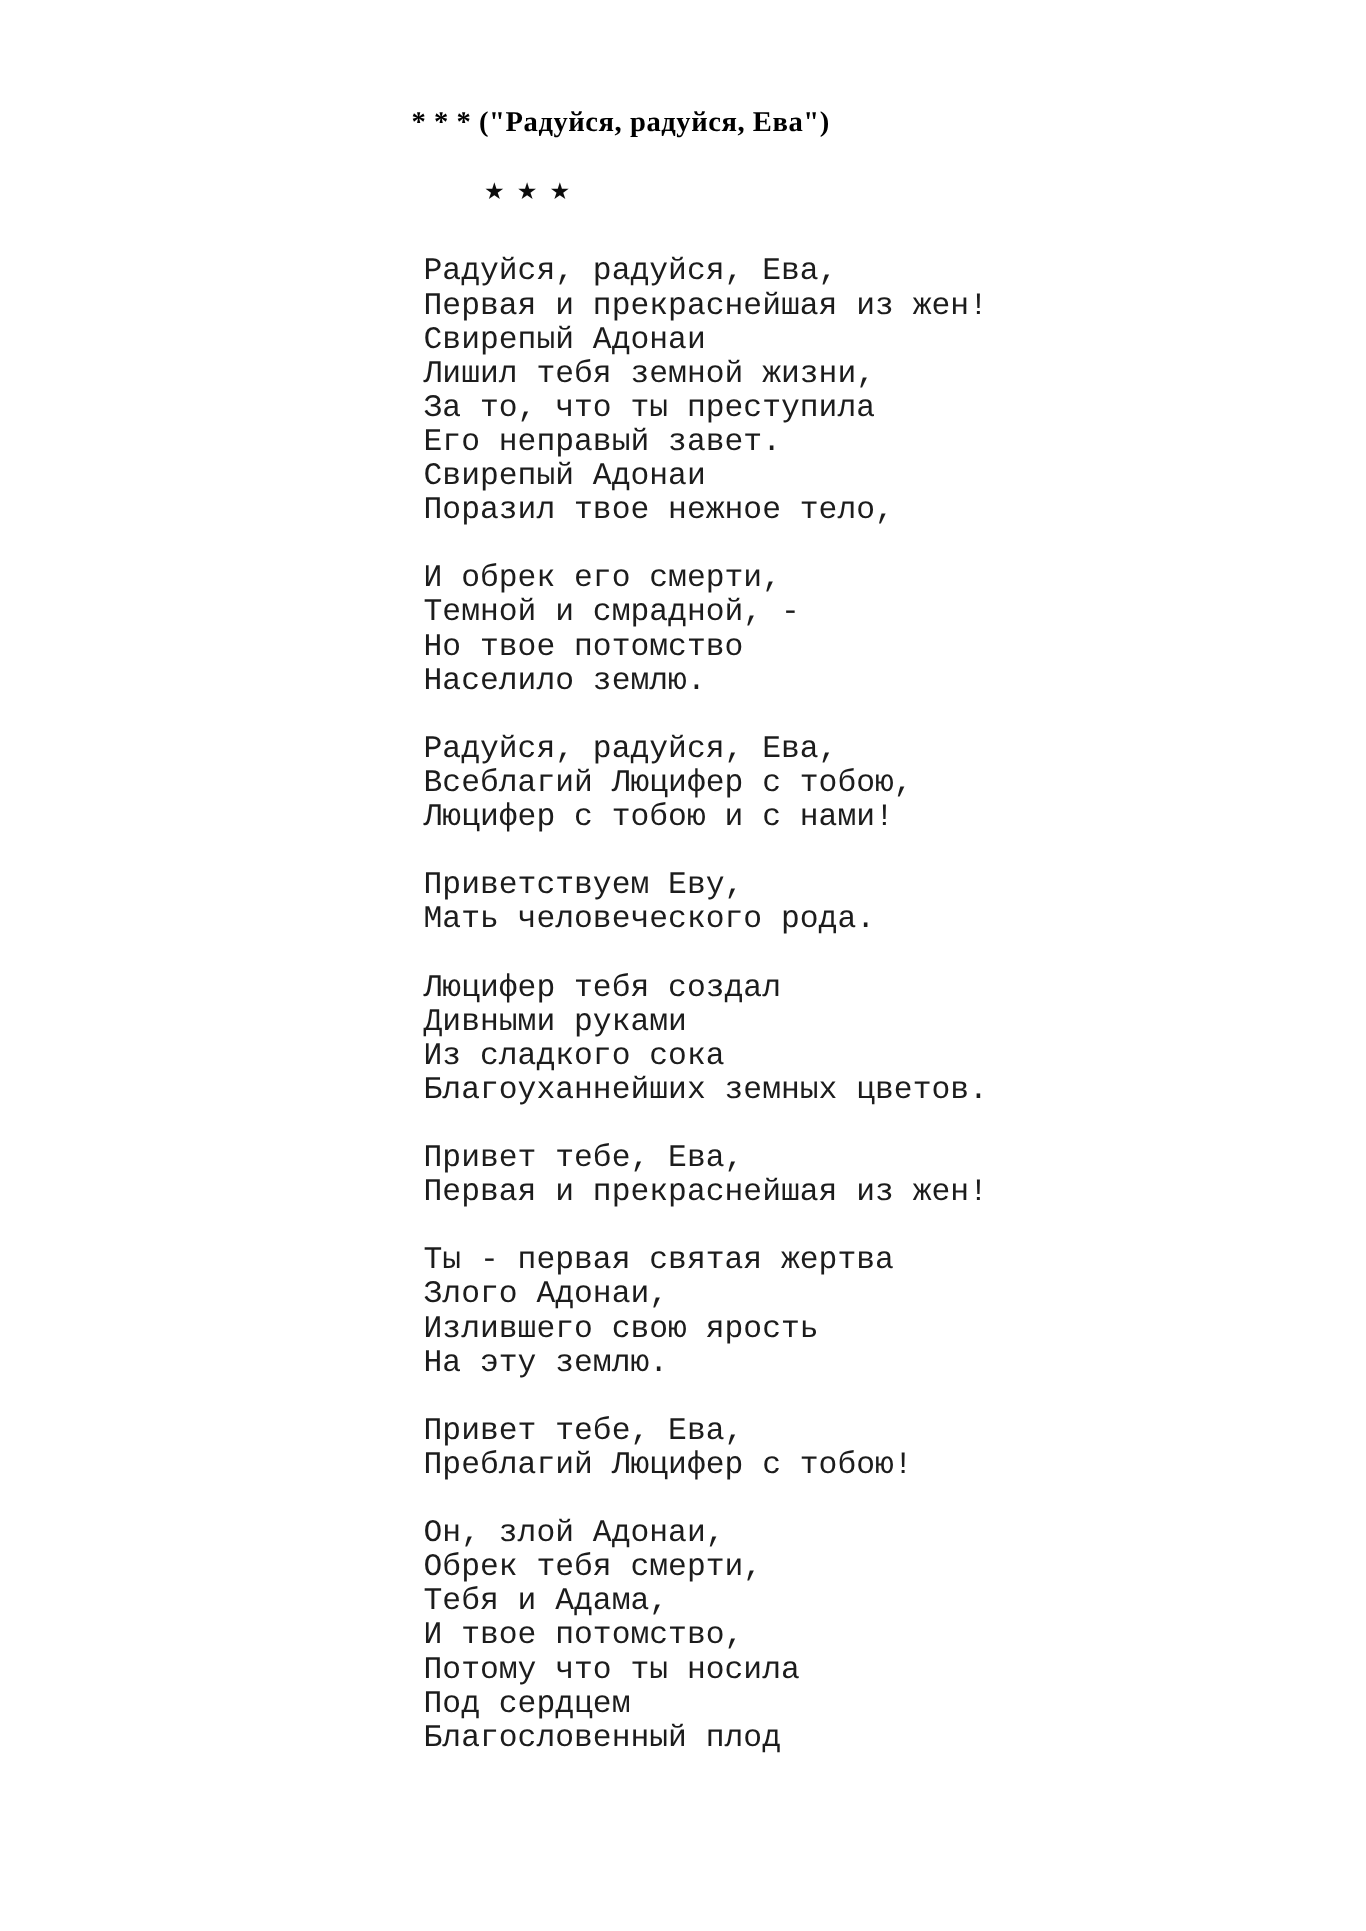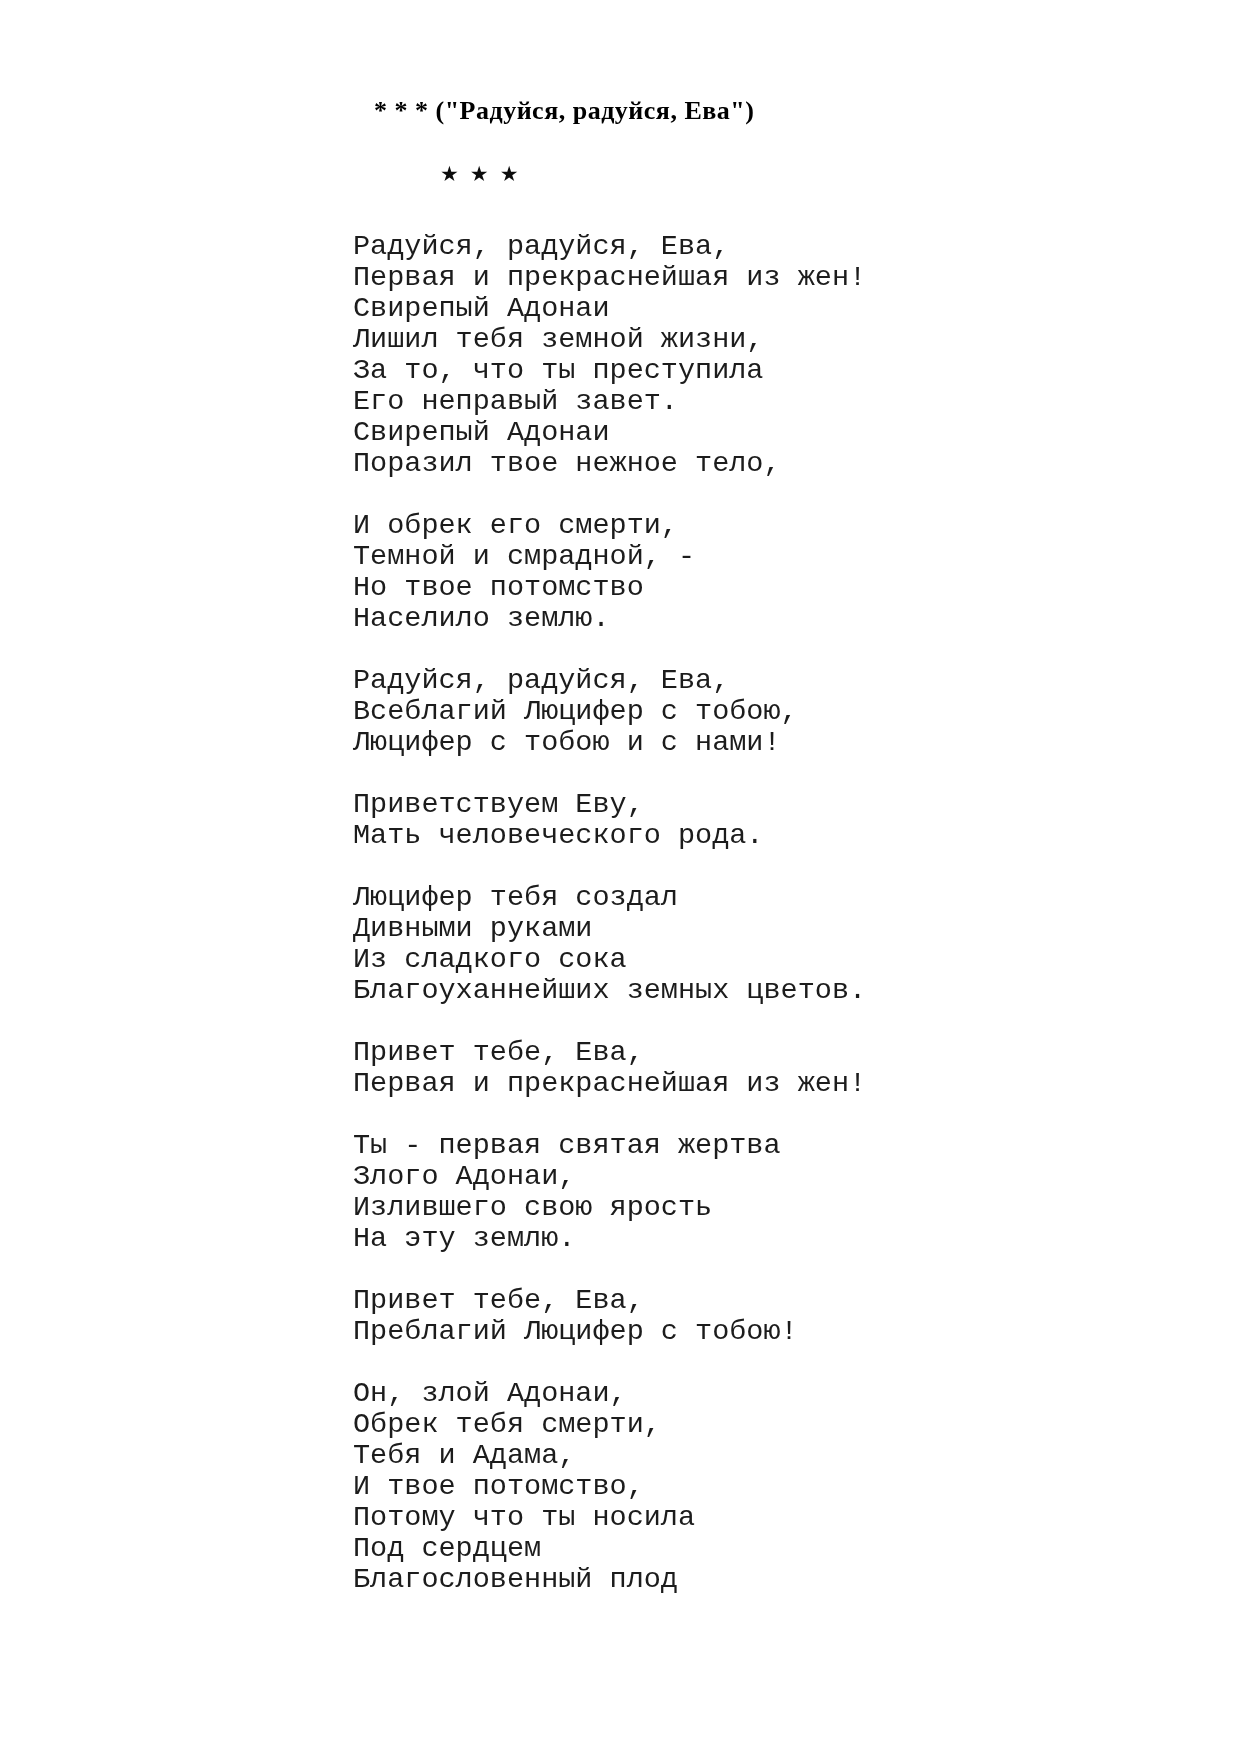--- a/index.html
+++ b/index.html
@@ -43,20 +43,21 @@
     left: 353px;
     top: 231px;
     font-family: "Liberation Mono", "DejaVu Sans Mono", monospace;
     font-size: 28.5px;
     line-height: 31px;
     color: #1c1c1c;
     white-space: pre;
   }
   .poem-line {
     height: 31px;
+    margin-left: 32px;
   }
   .poem-gap {
     height: 31px;
   }
 </style>
 </head>
 <body>
 
 <div class="page">
   <h1 class="title">* * * ("Радуйся, радуйся, Ева")</h1>

